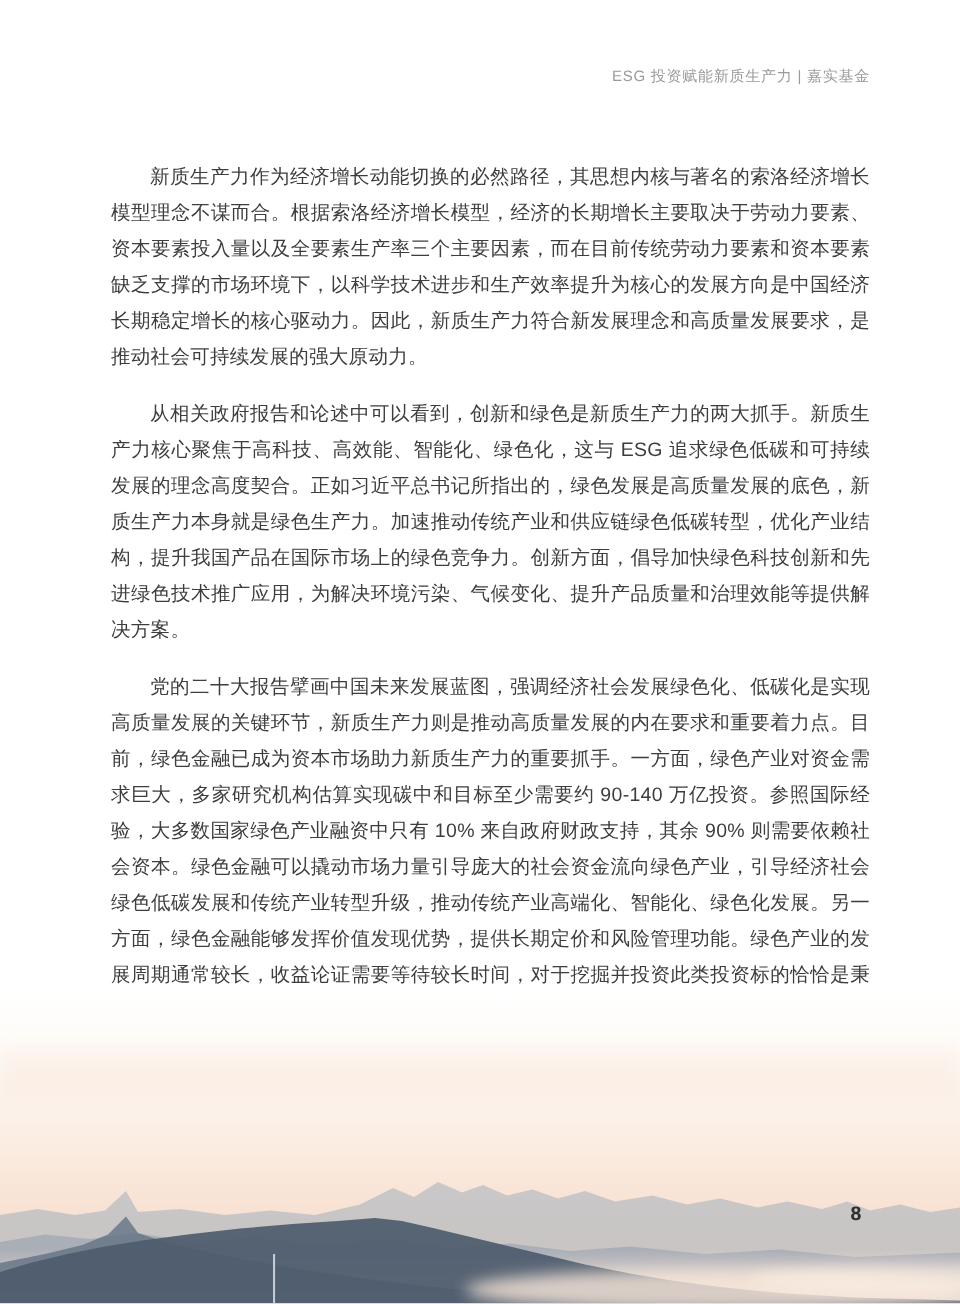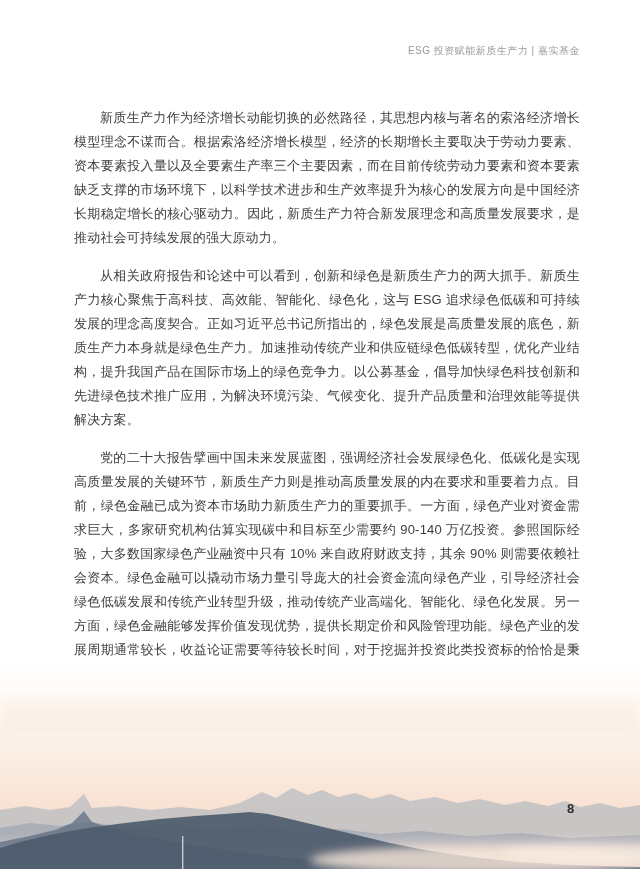--- a/index.html
+++ b/index.html
@@ -50,21 +50,21 @@
 <body>
 
 <div class="page">
 
   <header class="doc-header">
     <span>ESG 投资赋能新质生产力 | 嘉实基金</span>
   </header>
 
   <main class="doc-body">
     <p>新质生产力作为经济增长动能切换的必然路径，其思想内核与著名的索洛经济增长模型理念不谋而合。根据索洛经济增长模型，经济的长期增长主要取决于劳动力要素、资本要素投入量以及全要素生产率三个主要因素，而在目前传统劳动力要素和资本要素缺乏支撑的市场环境下，以科学技术进步和生产效率提升为核心的发展方向是中国经济长期稳定增长的核心驱动力。因此，新质生产力符合新发展理念和高质量发展要求，是推动社会可持续发展的强大原动力。</p>
-    <p>从相关政府报告和论述中可以看到，创新和绿色是新质生产力的两大抓手。新质生产力核心聚焦于高科技、高效能、智能化、绿色化，这与 ESG 追求绿色低碳和可持续发展的理念高度契合。正如习近平总书记所指出的，绿色发展是高质量发展的底色，新质生产力本身就是绿色生产力。加速推动传统产业和供应链绿色低碳转型，优化产业结构，提升我国产品在国际市场上的绿色竞争力。以公募基金，倡导加快绿色科技创新和先进绿色技术推广应用，为解决环境污染、气候变化、提升产品质量和治理效能等提供解决方案。</p>
+    <p>从相关政府报告和论述中可以看到，创新和绿色是新质生产力的两大抓手。新质生产力核心聚焦于高科技、高效能、智能化、绿色化，这与 ESG 追求绿色低碳和可持续发展的理念高度契合。正如习近平总书记所指出的，绿色发展是高质量发展的底色，新质生产力本身就是绿色生产力。加速推动传统产业和供应链绿色低碳转型，优化产业结构，提升我国产品在国际市场上的绿色竞争力。创新方面，倡导加快绿色科技创新和先进绿色技术推广应用，为解决环境污染、气候变化、提升产品质量和治理效能等提供解决方案。</p>
     <p>党的二十大报告擘画中国未来发展蓝图，强调经济社会发展绿色化、低碳化是实现高质量发展的关键环节，新质生产力则是推动高质量发展的内在要求和重要着力点。目前，绿色金融已成为资本市场助力新质生产力的重要抓手。一方面，绿色产业对资金需求巨大，多家研究机构估算实现碳中和目标至少需要约 90-140 万亿投资。参照国际经验，大多数国家绿色产业融资中只有 10% 来自政府财政支持，其余 90% 则需要依赖社会资本。绿色金融可以撬动市场力量引导庞大的社会资金流向绿色产业，引导经济社会绿色低碳发展和传统产业转型升级，推动传统产业高端化、智能化、绿色化发展。另一方面，绿色金融能够发挥价值发现优势，提供长期定价和风险管理功能。绿色产业的发展周期通常较长，收益论证需要等待较长时间，对于挖掘并投资此类投资标的恰恰是秉持长期投资、合理定价与风险管理理念的金融机构，特别是以公募为代表的长期耐心资本的强项。</p>
     <p>与此同时，我国也已建立起了绿色金融发展“五大支柱”，即绿色金融标准体系、环境信息披露、激励约束机制、产品与市场体系和国际合作，发挥绿色金融资源配置、风险防范和价格发现“三大功能”，并推出绿色信贷、绿色债券、绿色股票指数、绿色发展基金、绿色保险、碳金融等一系列绿色金融工具。我国绿色贷款余额和境内绿色债券发行规模位居世界前列。其他绿色金融产品和服务如绿色主题基金、绿色指数、绿色租赁等创新型产品也不断涌现。随着我国绿色金融政策的不断深化和绿色产品的不断丰富，以公募基金、私募基金、证券期货经营机构等为代表的各类金融机构也不同程度参与到绿色金融投资中来，其中 ESG 投资作为绿色金融不可或缺的一环，是资管机构践行可持续发展和社会责任投资理念，构建绿色投资体系支持经济高质量发展的重要抓手。</p>
   </main>
 
   <div class="footer-art">
     <svg viewBox="0 0 640 209" preserveAspectRatio="none">
       <defs>
         <linearGradient id="sky" x1="0" y1="0" x2="0" y2="1">
           <stop offset="0" stop-color="#ffffff"></stop>
           <stop offset="0.22" stop-color="#fefaf6"></stop>

